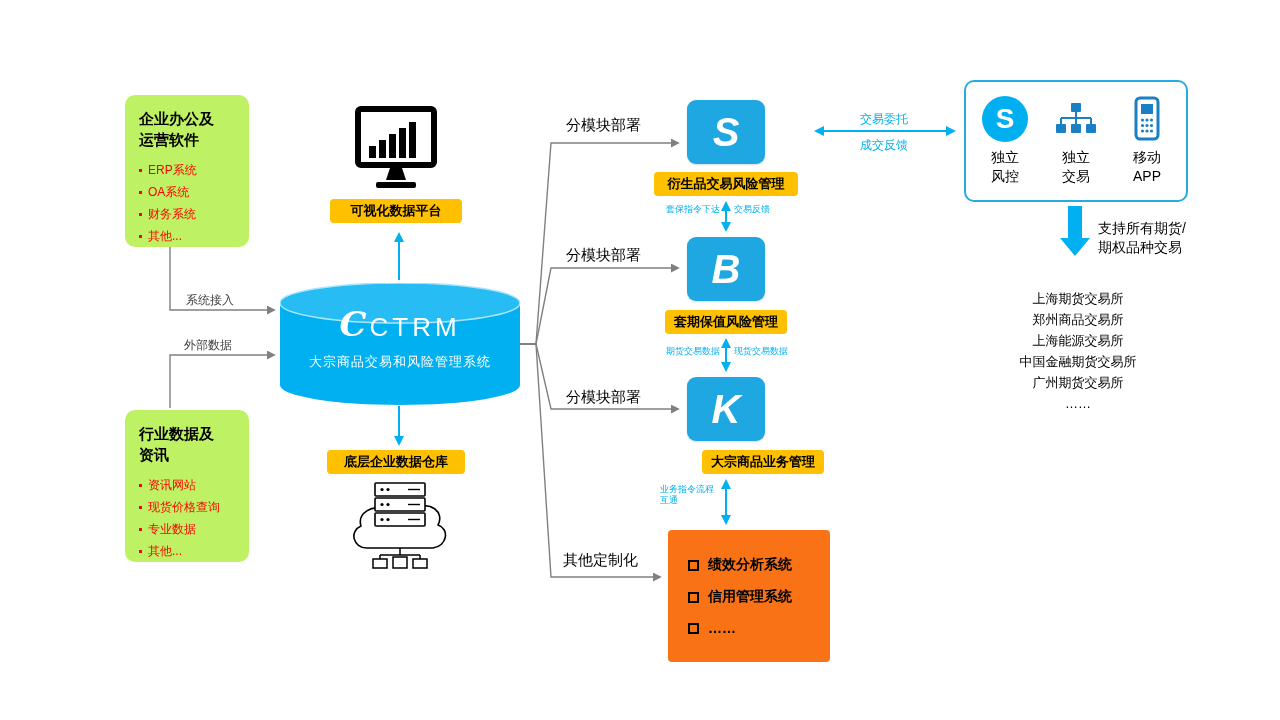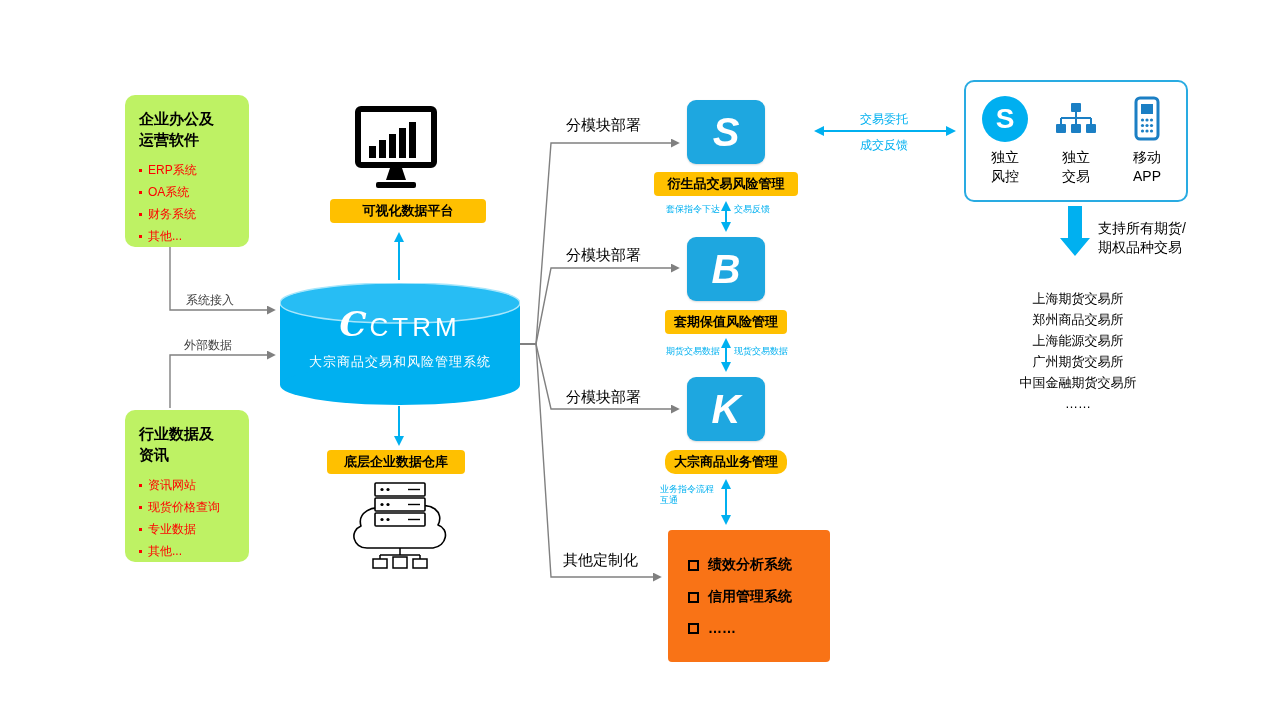--- a/index.html
+++ b/index.html
@@ -126,21 +126,21 @@
       <rect x="23" y="40" width="7" height="12" fill="#000"></rect>
       <rect x="33" y="34" width="7" height="18" fill="#000"></rect>
       <rect x="43" y="28" width="7" height="24" fill="#000"></rect>
       <rect x="53" y="22" width="7" height="30" fill="#000"></rect>
       <rect x="63" y="16" width="7" height="36" fill="#000"></rect>
       <path d="M44,62 L40,74 H60 L56,62 Z" fill="#000"></path>
       <rect x="30" y="76" width="40" height="6" rx="2" fill="#000"></rect>
     </svg>
   </div>
 
-  <div class="abs badge" style="left:330px; top:199px; width:156px;">可视化数据平台</div>
+  <div class="abs badge" style="left:330px; top:199px; width:132px;">可视化数据平台</div>
 
   <div class="abs" style="left:280px; top:283px;">
     <svg width="240" height="122" viewBox="0 0 240 122">
       <rect x="0" y="20" width="240" height="82" fill="#00B0F0"></rect>
       <ellipse cx="120" cy="102" rx="120" ry="20" fill="#00B0F0"></ellipse>
       <ellipse cx="120" cy="20" rx="120" ry="20" fill="#27BDF4" stroke="#A8E6FB" stroke-width="1.5"></ellipse>
     </svg>
   </div>
   <div class="abs cyl-text">
     <div class="logo-row">
@@ -195,21 +195,21 @@
   <div class="abs badge" style="left:654px; top:172px; width:144px;">衍生品交易风险管理</div>
 
   <div class="abs module-icon" style="left:687px; top:237px;">
     <span class="module-glyph">B</span>
   </div>
   <div class="abs badge" style="left:665px; top:310px; width:122px;">套期保值风险管理</div>
 
   <div class="abs module-icon" style="left:687px; top:377px;">
     <span class="module-glyph">K</span>
   </div>
-  <div class="abs badge" style="left:665px; top:450px; width:122px;border-radius:10px;">大宗商品业务管理</div>
+  <div class="abs badge" style="left:702px; top:450px; width:122px;">大宗商品业务管理</div>
 
   <div class="abs flow-text" style="left:646px; top:204px; width:74px; text-align:right;">套保指令下达</div>
   <div class="abs flow-text" style="left:734px; top:204px;">交易反馈</div>
   <div class="abs flow-text" style="left:640px; top:346px; width:80px; text-align:right;">期货交易数据</div>
   <div class="abs flow-text" style="left:734px; top:346px;">现货交易数据</div>
   <div class="abs flow-text" style="left:660px; top:484px; width:58px;">业务指令流程互通</div>
 
   <div class="abs custom-box" style="left:668px; top:530px; width:162px; height:132px;">
     <div class="custom-item">
         <span class="checkbox"></span>
@@ -286,18 +286,18 @@
 
   <div class="abs support-text" style="left:1098px; top:219px;">
     <span>支持所有期货/</span>
     <span>期权品种交易</span>
   </div>
 
   <div class="abs exchanges" style="left:990px; top:288px;">
     <div>上海期货交易所</div>
     <div>郑州商品交易所</div>
     <div>上海能源交易所</div>
+    <div>中国金融期货交易所</div>
     <div>广州期货交易所</div>
-    <div>中国金融期货交易所</div>
     <div>……</div>
   </div>
 
 </div>
 
 </body></html>

